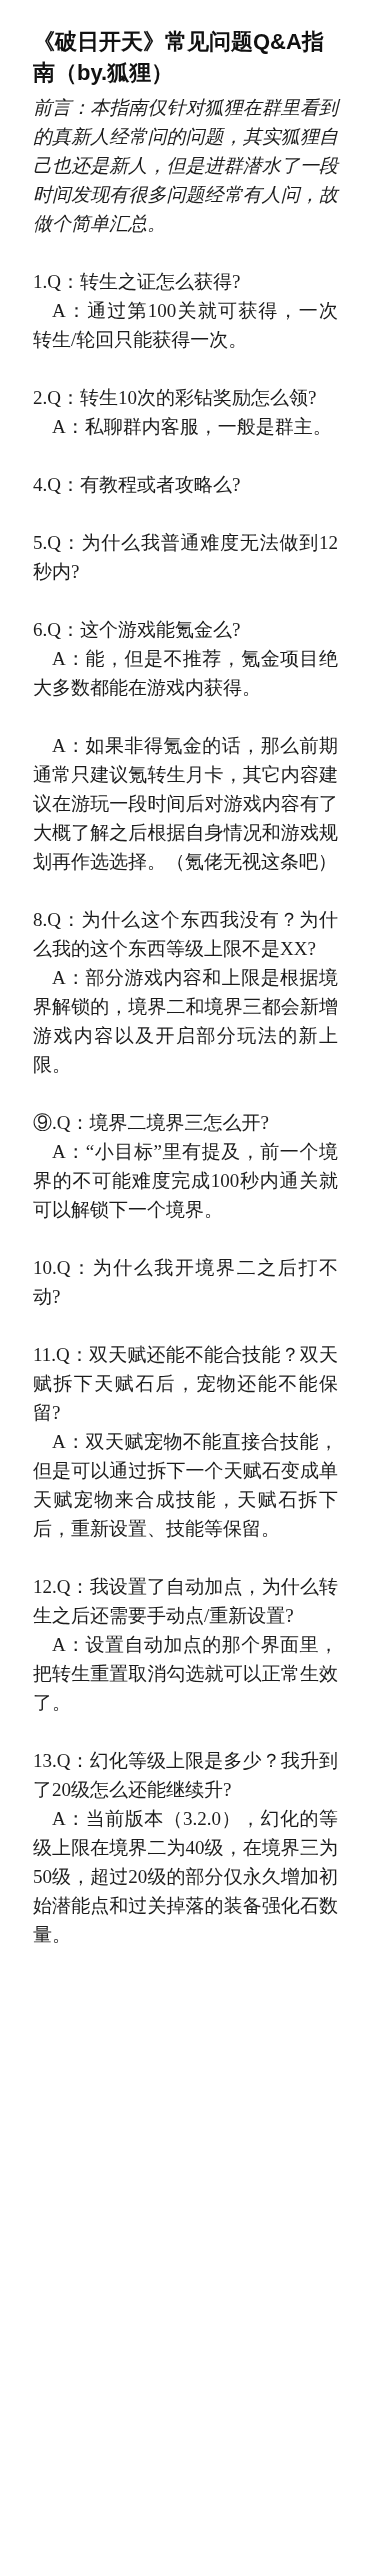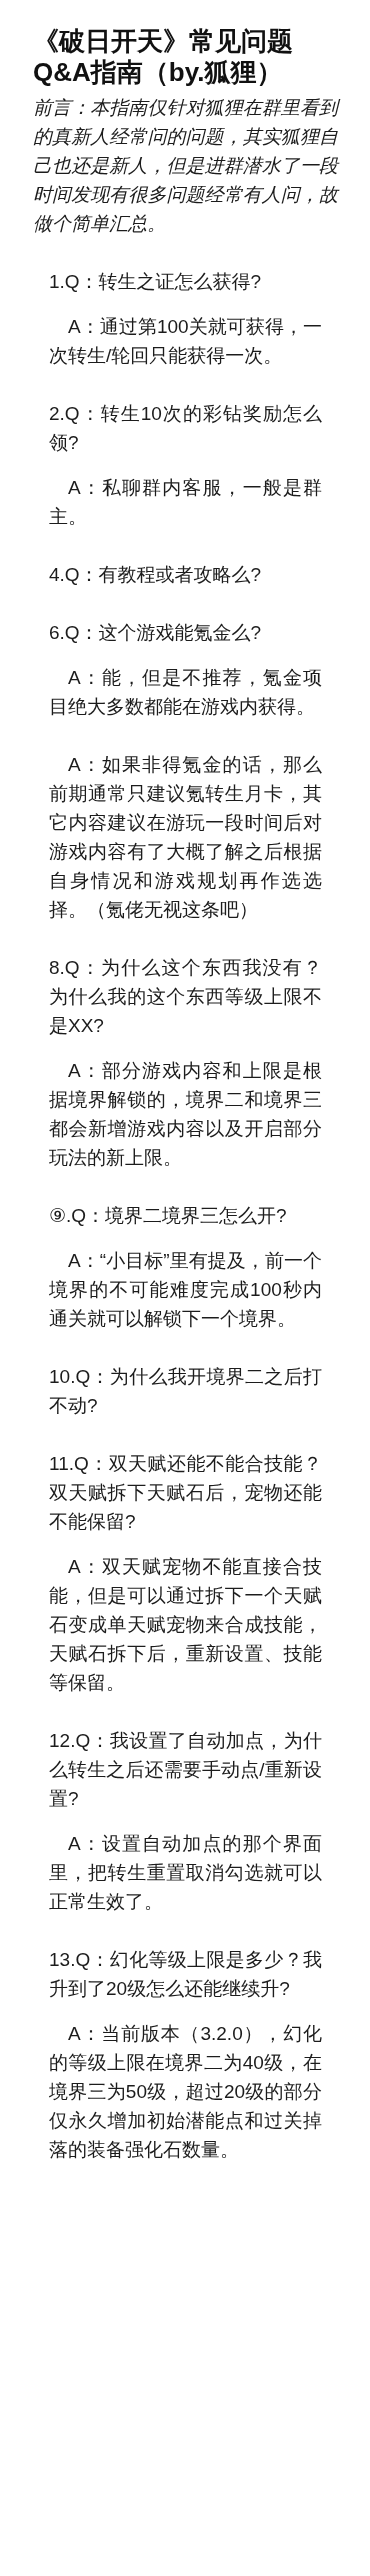--- a/index.html
+++ b/index.html
@@ -13,43 +13,44 @@
     position: relative;
     width: 371px;
     height: 2794px;
     box-sizing: border-box;
     padding: 26px 33px 0 33px;
     background: #ffffff;
     overflow: hidden;
   }
   .doc-title {
     margin: 0 0 5.2px 0;
-    font-size: 26px;
+    font-size: 22px;
     font-weight: bold;
     line-height: 31px;
     color: #111111;
     text-align: left;
   }
   .doc-preface {
     margin: 0 0 29px 0;
     font-size: 19px;
     font-style: italic;
     font-weight: normal;
     line-height: 29px;
     text-align: justify;
   }
   .qa-list { margin: 0; padding: 0; }
   .qa-item { margin: 0 0 29px 0; }
   .qa-item:last-child { margin-bottom: 0; }
   .q-text, .a-text {
-    margin: 16px;
+    margin: 0;
     font-size: 19px;
     line-height: 29px;
     text-align: justify;
     word-break: break-all;
+    font-family: Liberation Serif, serif;
   }
   .a-text { text-indent: 1em; }
 </style>
 </head>
 <body>
 
 <div class="page">
 
   <h1 class="doc-title">《破日开天》常见问题Q&amp;A指南（by.狐狸）</h1>
 
@@ -65,20 +66,21 @@
     <p class="q-text">2.Q：转生10次的彩钻奖励怎么领?</p>
     <p class="a-text">A：私聊群内客服，一般是群主。</p>
   </div>
 
 
   <div class="qa-item">
     <p class="q-text">4.Q：有教程或者攻略么?</p>
   </div>
 
   <div class="qa-item">
+    <p class="q-text">5.Q：为什么我普通难度无法做到12秒内?</p>
   </div>
 
   <div class="qa-item">
     <p class="q-text">6.Q：这个游戏能氪金么?</p>
     <p class="a-text">A：能，但是不推荐，氪金项目绝大多数都能在游戏内获得。</p>
   </div>
 
   <div class="qa-item">
     <p class="a-text">A：如果非得氪金的话，那么前期通常只建议氪转生月卡，其它内容建议在游玩一段时间后对游戏内容有了大概了解之后根据自身情况和游戏规划再作选选择。（氪佬无视这条吧）</p>
   </div>

